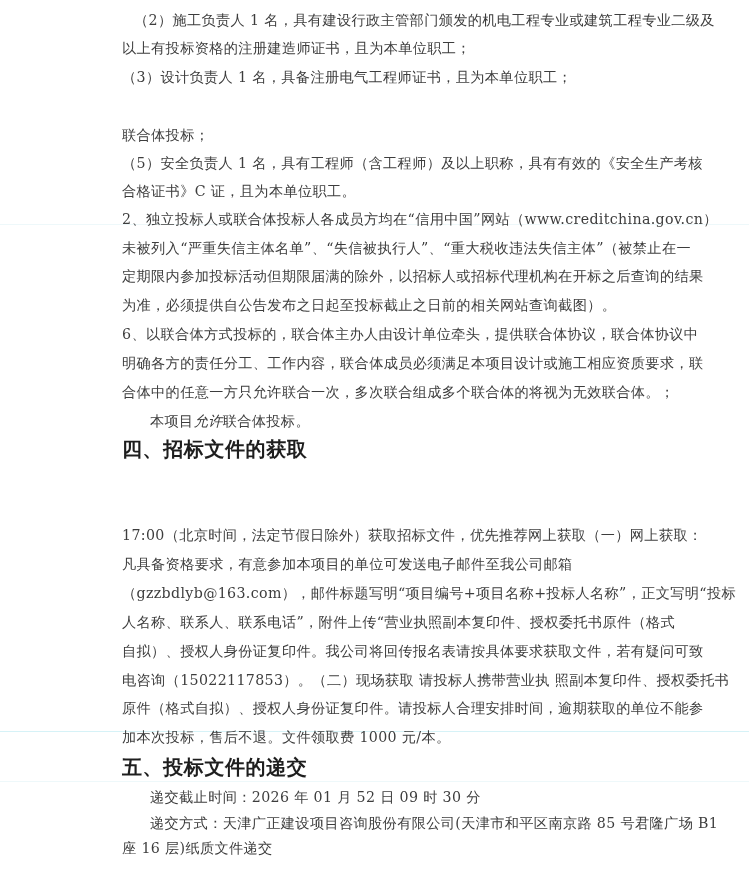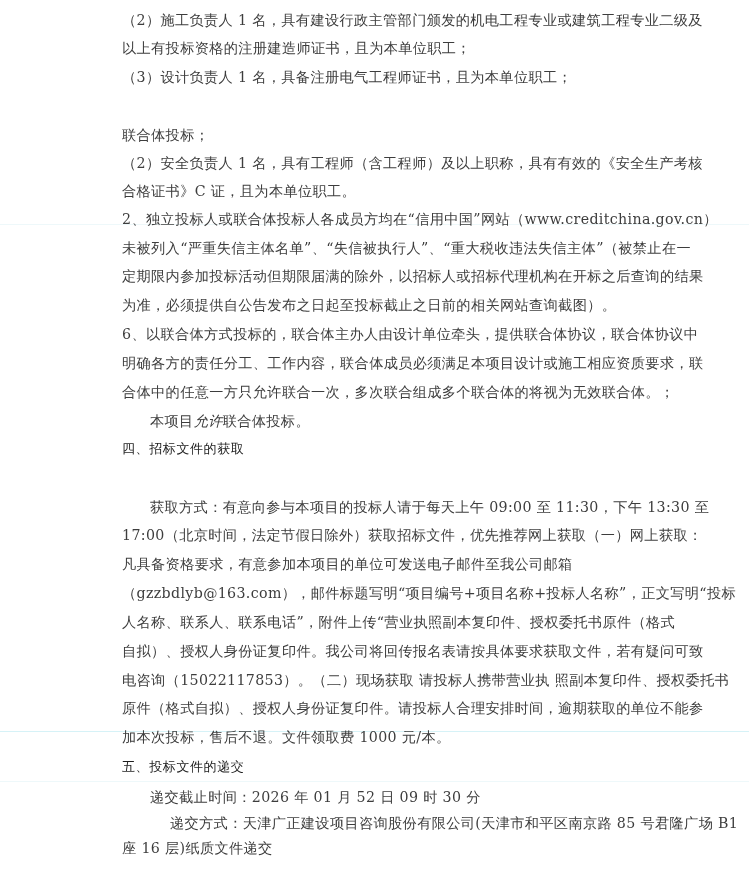--- a/index.html
+++ b/index.html
@@ -28,22 +28,22 @@
       white-space: nowrap;
       letter-spacing: 0.35px;
       color: #3d3d3d;
     }
     .line.indent { left: 150px; }
     .line.full { width: 508px; text-align-last: justify; text-align: justify; }
     .heading {
       position: absolute;
       left: 122px;
       font-family: "DejaVu Sans", "Liberation Sans", sans-serif;
-      font-weight: normal;
-      font-size: 13px;
+      font-weight: bold;
+      font-size: 20px;
       line-height: 22px;
       color: #1e1e1e;
       letter-spacing: 0.6px;
       white-space: nowrap;
     }
     .ital { font-style: italic; }
     .scanline {
       position: absolute;
       left: 0;
       width: 749px;
@@ -54,46 +54,45 @@
   </style>
 </head>
 <body>
 
 <div class="page">
 
   <div class="scanline faint" style="top:224px;"></div>
   <div class="scanline" style="top:731px;"></div>
   <div class="scanline faint" style="top:781px;"></div>
 
-  <div class="line full" style="top:10px;">（2）施工负责人 1 名，具有建设行政主管部门颁发的机电工程专业或建筑工程专业二级及</div>
+  <div class="line full" style="top:10px;margin-left:12px;">（2）施工负责人 1 名，具有建设行政主管部门颁发的机电工程专业或建筑工程专业二级及</div>
   <div class="line" style="top:38px;">以上有投标资格的注册建造师证书，且为本单位职工；</div>
   <div class="line" style="top:67px;">（3）设计负责人 1 名，具备注册电气工程师证书，且为本单位职工；</div>
   <div class="line" style="top:125px;">联合体投标；</div>
-  <div class="line full" style="top:153px;">（2）安全负责人 1 名，具有工程师（含工程师）及以上职称，具有有效的《安全生产考核</div>
+  <div class="line full" style="top:153px;">（5）安全负责人 1 名，具有工程师（含工程师）及以上职称，具有有效的《安全生产考核</div>
   <div class="line" style="top:181px;">合格证书》C 证，且为本单位职工。</div>
 
   <div class="line full" style="top:209px;">2、独立投标人或联合体投标人各成员方均在“信用中国”网站（www.creditchina.gov.cn）</div>
   <div class="line full" style="top:238px;">未被列入“严重失信主体名单”、“失信被执行人”、“重大税收违法失信主体”（被禁止在一</div>
   <div class="line" style="top:295px;">为准，必须提供自公告发布之日起至投标截止之日前的相关网站查询截图）。</div>
   <div class="line full" style="top:266px;">定期限内参加投标活动但期限届满的除外，以招标人或招标代理机构在开标之后查询的结果</div>
 
   <div class="line full" style="top:324px;">6、以联合体方式投标的，联合体主办人由设计单位牵头，提供联合体协议，联合体协议中</div>
   <div class="line full" style="top:353px;">明确各方的责任分工、工作内容，联合体成员必须满足本项目设计或施工相应资质要求，联</div>
   <div class="line" style="top:382px;">合体中的任意一方只允许联合一次，多次联合组成多个联合体的将视为无效联合体。；</div>
   <div class="line indent" style="top:411px;"><span>本项目</span><span class="ital">允许</span><span>联合体投标。</span></div>
 
   <div class="heading" style="top:438px;">四、招标文件的获取</div>
-  <div class="line indent" style="top:497px; width:480px; text-align:justify; text-align-last:justify;">获取方式：有意向参与本项目的投标人请于每天上午 09:00 至 11:30，下午 13:30 至</div>
   <div class="line full" style="top:525px;">17:00（北京时间，法定节假日除外）获取招标文件，优先推荐网上获取（一）网上获取：</div>
   <div class="line" style="top:554px;">凡具备资格要求，有意参加本项目的单位可发送电子邮件至我公司邮箱</div>
   <div class="line full" style="top:583px;">（gzzbdlyb@163.com），邮件标题写明“项目编号+项目名称+投标人名称”，正文写明“投标</div>
   <div class="line" style="top:612px;">人名称、联系人、联系电话”，附件上传“营业执照副本复印件、授权委托书原件（格式</div>
   <div class="line full" style="top:641px;">自拟）、授权人身份证复印件。我公司将回传报名表请按具体要求获取文件，若有疑问可致</div>
   <div class="line full" style="top:670px;">电咨询（15022117853）。（二）现场获取 请投标人携带营业执 照副本复印件、授权委托书</div>
   <div class="line full" style="top:698px;">原件（格式自拟）、授权人身份证复印件。请投标人合理安排时间，逾期获取的单位不能参</div>
   <div class="line" style="top:727px;">加本次投标，售后不退。文件领取费 1000  元/本。</div>
 
   <div class="heading" style="top:756px;">五、投标文件的递交</div>
   <div class="line indent" style="top:787px;">递交截止时间：2026 年 01 月 52 日  09 时 30 分</div>
-  <div class="line indent" style="top:813px; width:480px; text-align:justify; text-align-last:justify;margin-left:20px;">递交方式：天津广正建设项目咨询股份有限公司(天津市和平区南京路 85 号君隆广场 B1</div>
+  <div class="line indent" style="top:813px; width:480px; text-align:justify; text-align-last:justify;">递交方式：天津广正建设项目咨询股份有限公司(天津市和平区南京路 85 号君隆广场 B1</div>
   <div class="line" style="top:838px;">座  16  层)纸质文件递交</div>
 
 </div>
 
 </body></html>

